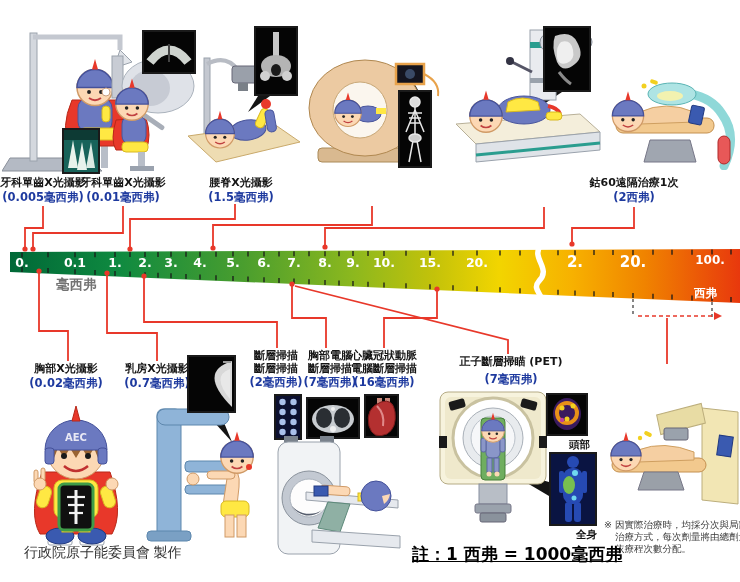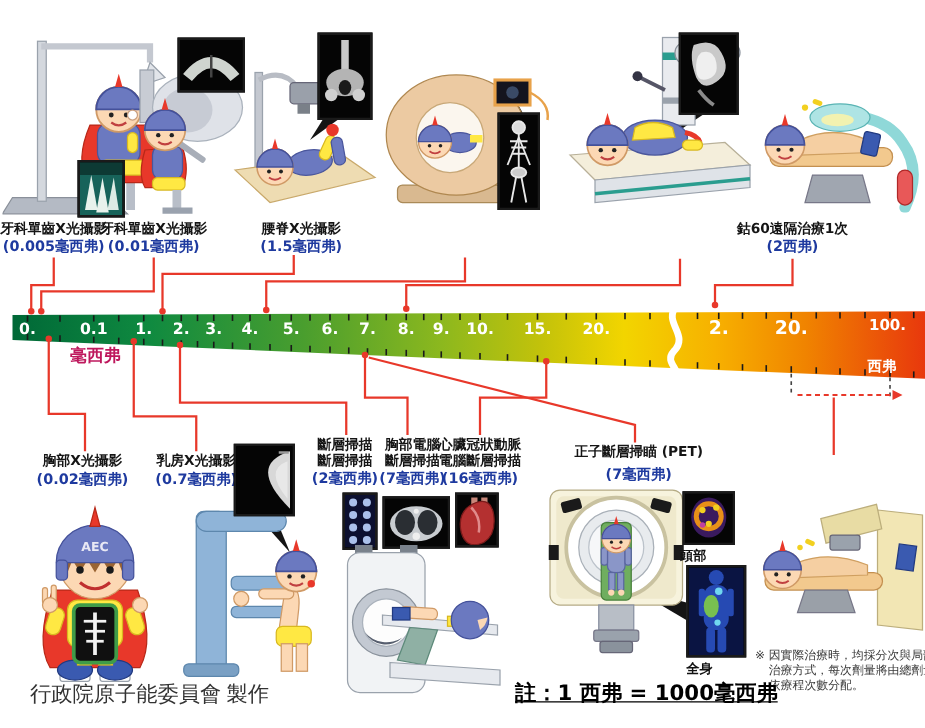--- a/index.html
+++ b/index.html
@@ -5,34 +5,34 @@
   html,body{margin:0;padding:0;background:#fff;}
   #canvas{position:relative;width:740px;height:582px;background:#fff;overflow:hidden;
           font-family:"DejaVu Sans","Liberation Sans",sans-serif;}
   svg{display:block;}
   .abs{position:absolute;}
   
   .tk{position:absolute;top:255px;transform:translateX(-50%);color:#fff;font-weight:bold;
       font-size:12.5px;letter-spacing:0;white-space:nowrap;}
   .tk.sv{top:253px;font-size:15px;}
   .tk.sv.big{font-size:12px;}
-  .unit-msv{position:absolute;left:56px;top:276px;color:#be185d;font-weight:bold;font-size:13.5px;}
+  .unit-msv{position:absolute;left:56px;top:276px;color:#737373;font-weight:bold;font-size:13.5px;}
   .unit-sv{position:absolute;left:694px;top:286px;color:#fff;font-weight:bold;font-size:11.5px;}
   
   .plabel{position:absolute;text-align:center;line-height:12.5px;}
   .pname{font-size:11px;font-weight:bold;color:#151515;white-space:nowrap;}
   .pdose{font-size:11.5px;font-weight:bold;color:#1e3a9f;white-space:nowrap;margin-top:1px;}
   
   .inset{position:absolute;background:#000;border:2px solid #1a1a1a;box-sizing:border-box;}
   .inset svg{width:100%;height:100%;}
-  .pet-cap{position:absolute;text-align:left;font-size:10.5px;font-weight:bold;color:#111;}
+  .pet-cap{position:absolute;text-align:right;font-size:10.5px;font-weight:bold;color:#111;}
   .footnote{position:absolute;left:604px;top:519px;width:136px;font-size:9.5px;line-height:1.28;
             color:#3a3a3a;text-indent:-11px;padding-left:11px;}
   .credit{position:absolute;left:24px;top:544px;font-family:"Liberation Serif","DejaVu Serif",serif;
-          font-size:17px;color:#333;}
+          font-size:14px;color:#333;}
   .bignote{position:absolute;left:412px;top:543px;font-size:17px;font-weight:bold;color:#000;text-decoration:underline;}
 </style>
 </head>
 <body>
 
 <div id="canvas">
 
   <svg width="0" height="0" style="position:absolute">
     <defs>
       <g id="khead">

